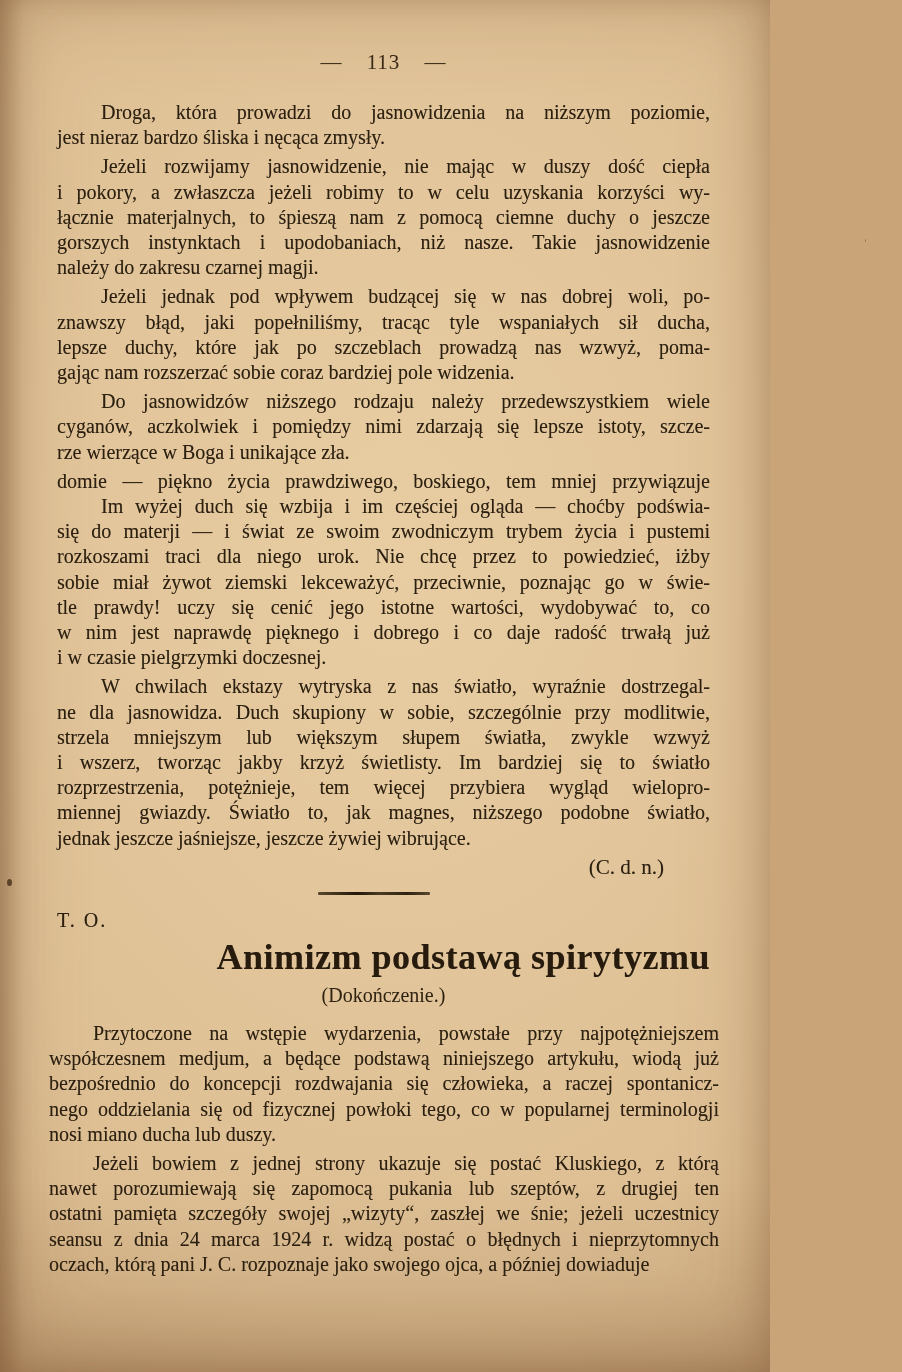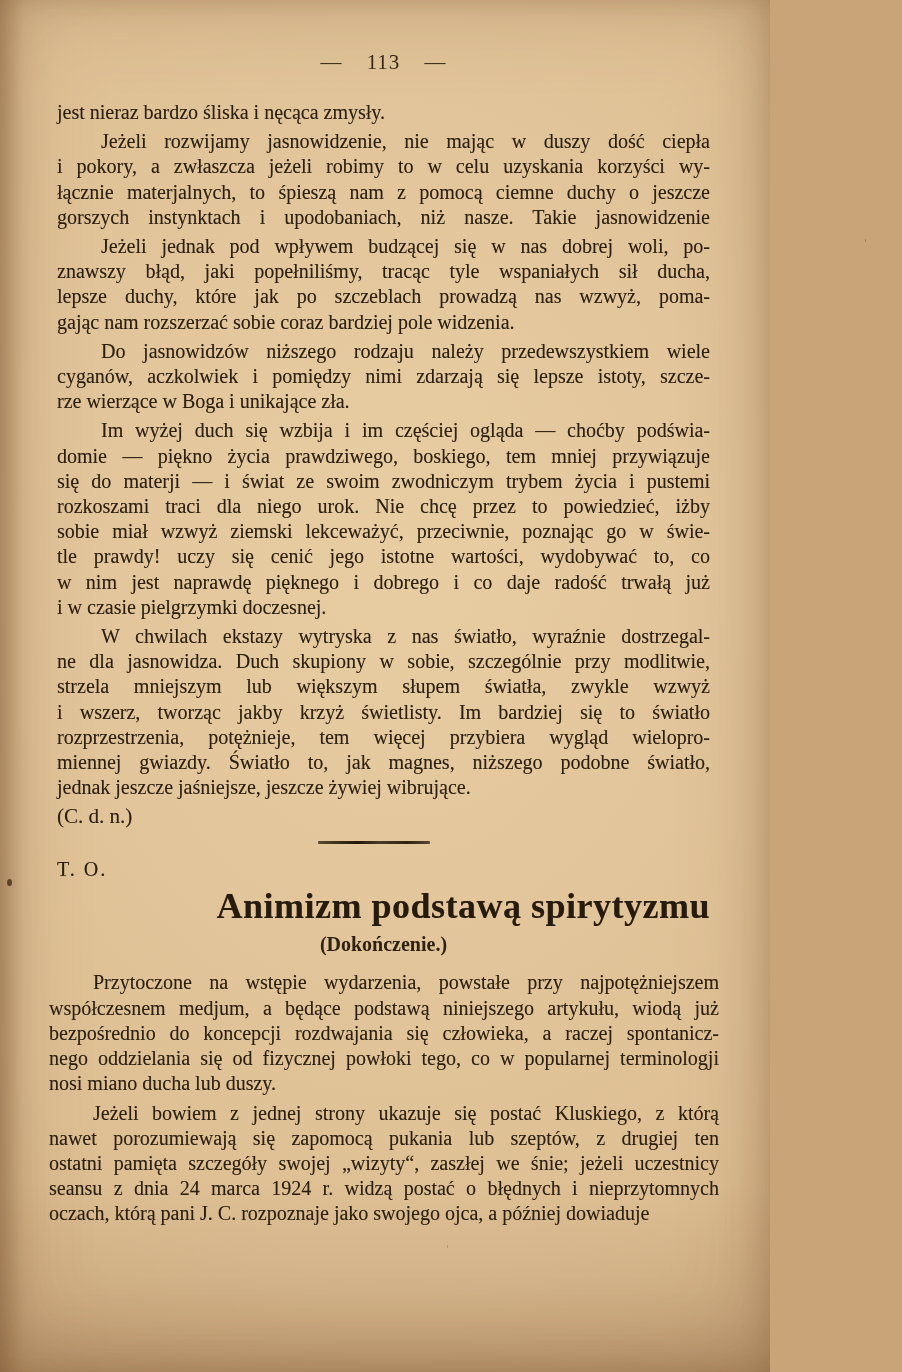--- a/index.html
+++ b/index.html
@@ -47,77 +47,79 @@
     text-align: justify; text-align-last: justify;
     text-shadow: 0.2px 0.3px 0.4px rgba(43,31,16,.35);
     white-space: nowrap;
   }
   .line.first { text-indent: 44px; }
   .line.end { text-align-last: left; white-space: normal; }
   .body-text.wide { margin: 0 -9px 0 -8px; }
 
   .cdn {
     font-size: 21px; line-height: 25px;
-    text-align: left; padding-right: 46px; margin-top: 4px;
+    text-align: right; padding-right: 46px; margin-top: 4px;
     text-shadow: 0.2px 0.3px 0.4px rgba(43,31,16,.35);
   }
 
   .divider {
     width: 112px; height: 3px;
     margin: 12px auto 14px; transform: translateX(-10px);
     background: linear-gradient(to right, #5a4830, #221808 35%, #4a3a24 55%, #2e2210 80%, #5a4830);
     border-radius: 1px;
   }
 
   .initials { font-size: 20px; margin: 4px 0 4px; letter-spacing: 2px;
               text-shadow: 0.2px 0.3px 0.4px rgba(43,31,16,.35); }
 
   .title {
     font-size: 36px; font-weight: 700; color: #261b0d;
     text-align: right; margin: 2px 0 6px; letter-spacing: .5px;
     text-shadow: 0.3px 0.4px 0.5px rgba(38,27,13,.35);
   }
-  .subtitle { font-size: 20px; font-weight: 700; text-align: center; margin: 0 0 14px; color: #2e2110; }
+  .subtitle { font-size: 20px; font-weight: 400; text-align: center; margin: 0 0 14px; color: #2e2110; }
 </style>
 </head>
 <body>
 
 <main class="page">
 
   <header class="pagenum-row">
     <span class="pagenum">— 113 —</span>
   </header>
 
   <section class="body-text">
       <p class="para">
+        <span class="line first">Droga, która prowadzi do jasnowidzenia na niższym poziomie,</span>
         <span class="line end">jest nieraz bardzo śliska i nęcąca zmysły.</span>
       </p>
       <p class="para">
         <span class="line first">Jeżeli rozwijamy jasnowidzenie, nie mając w duszy dość ciepła</span>
         <span class="line">i pokory, a zwłaszcza jeżeli robimy to w celu uzyskania korzyści wy-</span>
         <span class="line">łącznie materjalnych, to śpieszą nam z pomocą ciemne duchy o jeszcze</span>
         <span class="line">gorszych instynktach i upodobaniach, niż nasze.  Takie jasnowidzenie</span>
+        <span class="line end">należy do zakresu czarnej magji.</span>
       </p>
       <p class="para">
         <span class="line first">Jeżeli jednak pod wpływem budzącej się w nas dobrej woli, po-</span>
         <span class="line">znawszy błąd, jaki popełniliśmy, tracąc tyle wspaniałych sił ducha,</span>
         <span class="line">lepsze duchy, które jak po szczeblach prowadzą nas wzwyż, poma-</span>
         <span class="line end">gając nam rozszerzać sobie coraz bardziej pole widzenia.</span>
       </p>
       <p class="para">
         <span class="line first">Do jasnowidzów niższego rodzaju należy przedewszystkiem wiele</span>
         <span class="line">cyganów, aczkolwiek i pomiędzy nimi zdarzają się lepsze istoty, szcze-</span>
         <span class="line end">rze wierzące w Boga i unikające zła.</span>
       </p>
       <p class="para">
+        <span class="line">domie — piękno życia prawdziwego, boskiego, tem mniej przywiązuje</span>
         <span class="line first">Im wyżej duch się wzbija i im częściej ogląda — choćby podświa-</span>
-        <span class="line">domie — piękno życia prawdziwego, boskiego, tem mniej przywiązuje</span>
         <span class="line">się do materji — i świat ze swoim zwodniczym trybem życia i pustemi</span>
         <span class="line">rozkoszami traci dla niego urok.  Nie chcę przez to powiedzieć, iżby</span>
-        <span class="line">sobie miał wzwyż ziemski lekceważyć, przeciwnie, poznając go w świe-</span>
+        <span class="line">sobie miał żywot ziemski lekceważyć, przeciwnie, poznając go w świe-</span>
         <span class="line">tle prawdy! uczy się cenić jego istotne wartości, wydobywać to, co</span>
         <span class="line">w nim jest naprawdę pięknego i dobrego i co daje radość trwałą już</span>
         <span class="line end">i w czasie pielgrzymki doczesnej.</span>
       </p>
       <p class="para">
         <span class="line first">W chwilach ekstazy wytryska z nas światło, wyraźnie dostrzegal-</span>
         <span class="line">ne dla jasnowidza.  Duch skupiony w sobie, szczególnie przy modlitwie,</span>
         <span class="line">strzela mniejszym lub większym słupem światła, zwykle wzwyż</span>
         <span class="line">i wszerz, tworząc jakby krzyż świetlisty.  Im bardziej się to światło</span>
         <span class="line">rozprzestrzenia, potężnieje, tem więcej przybiera wygląd wielopro-</span>

